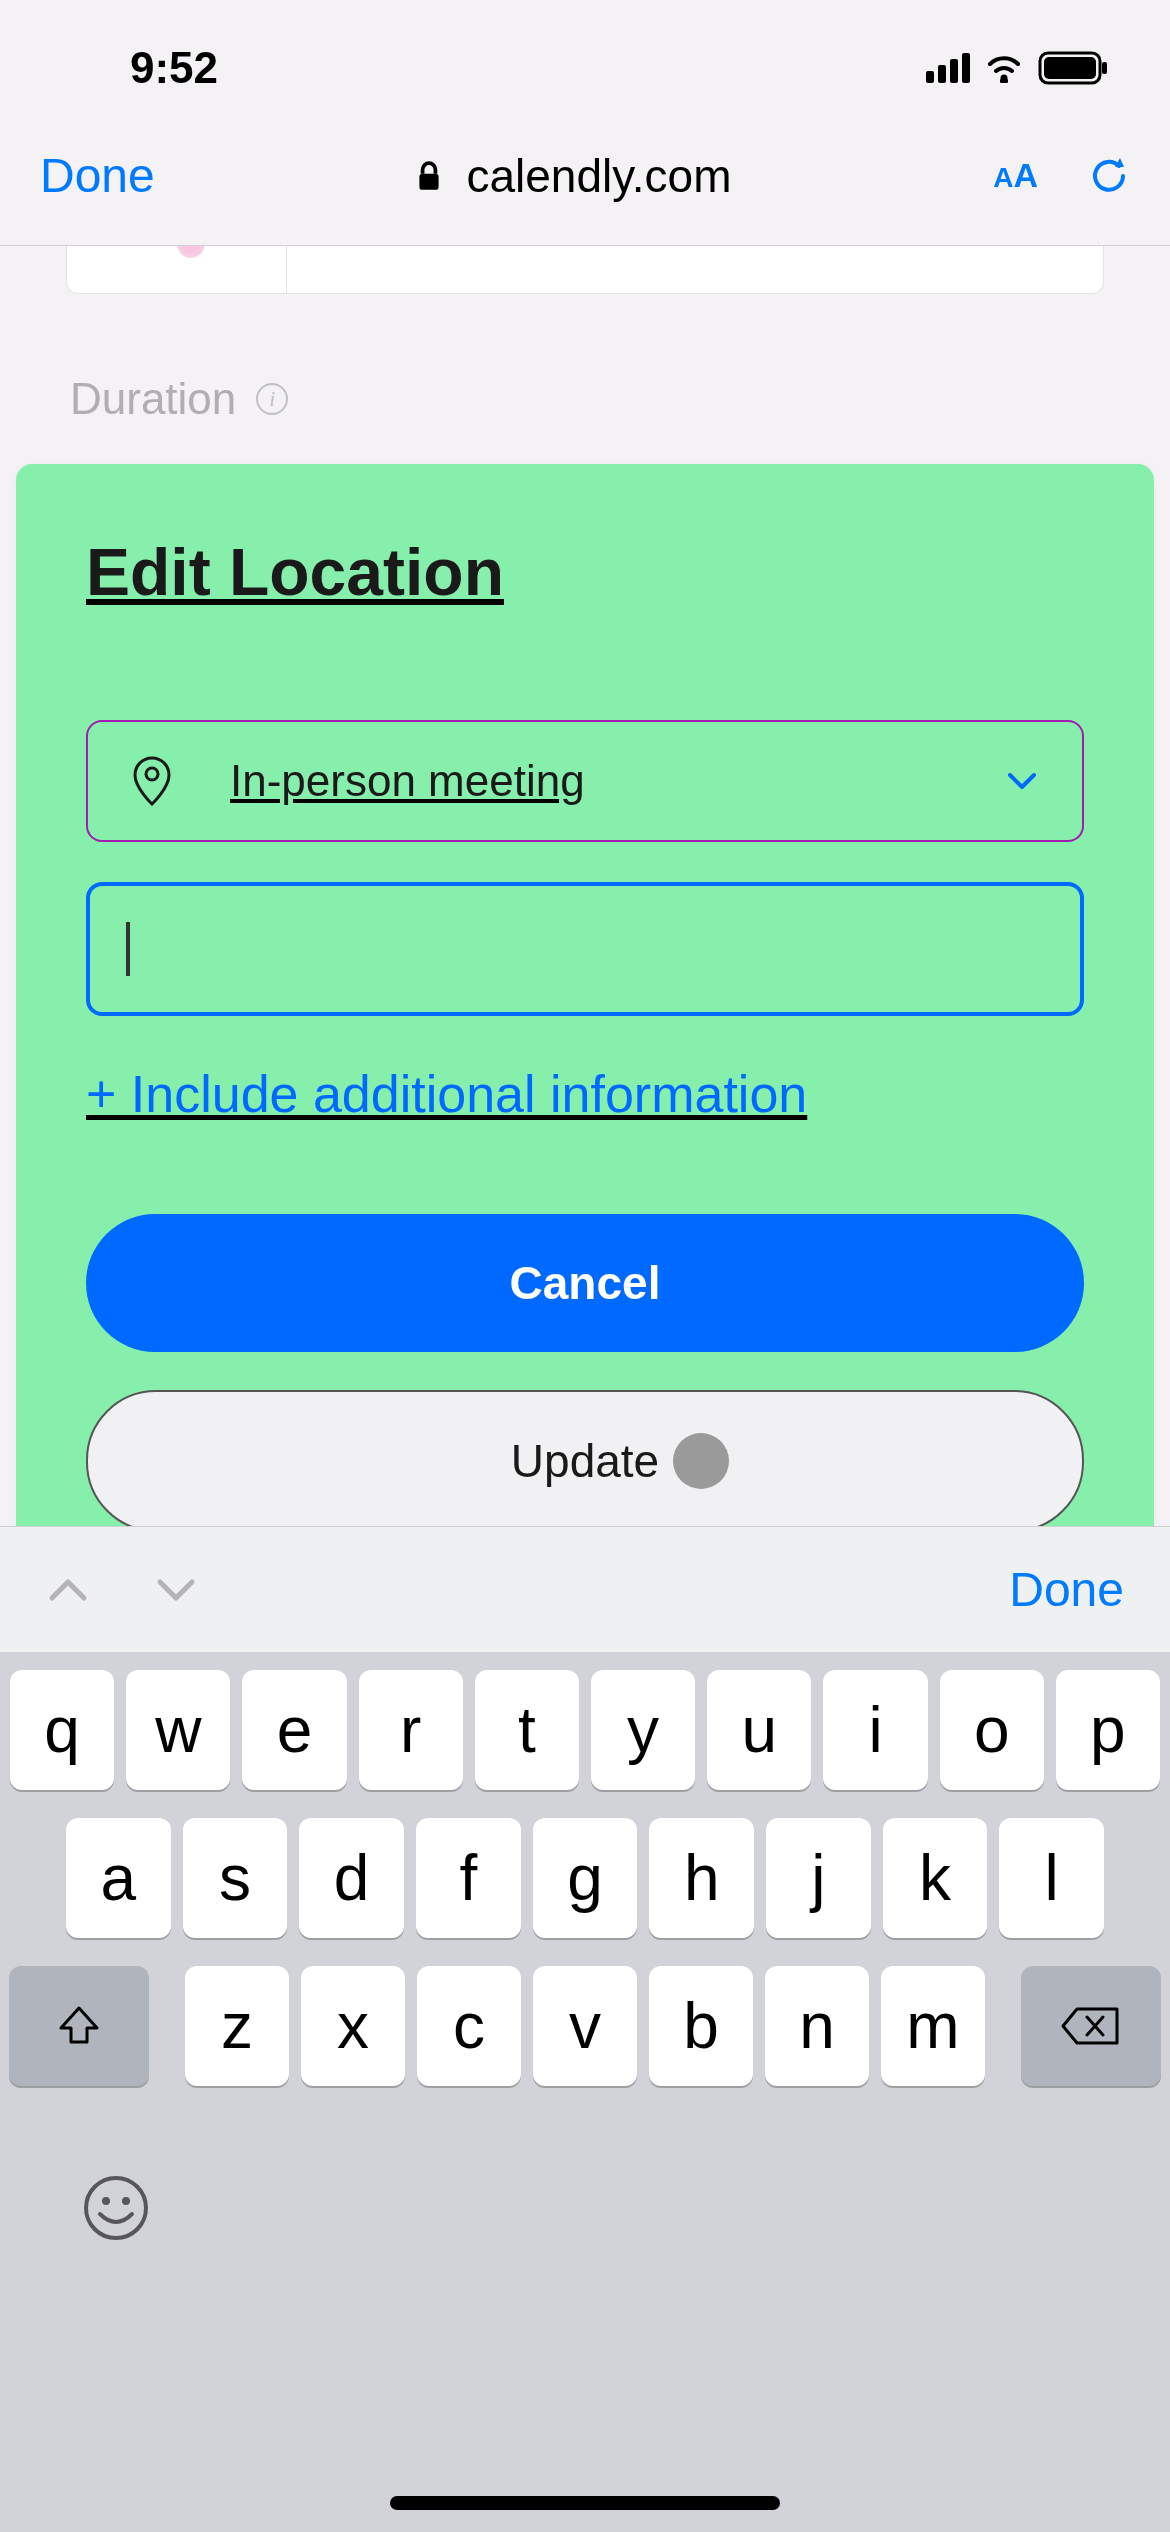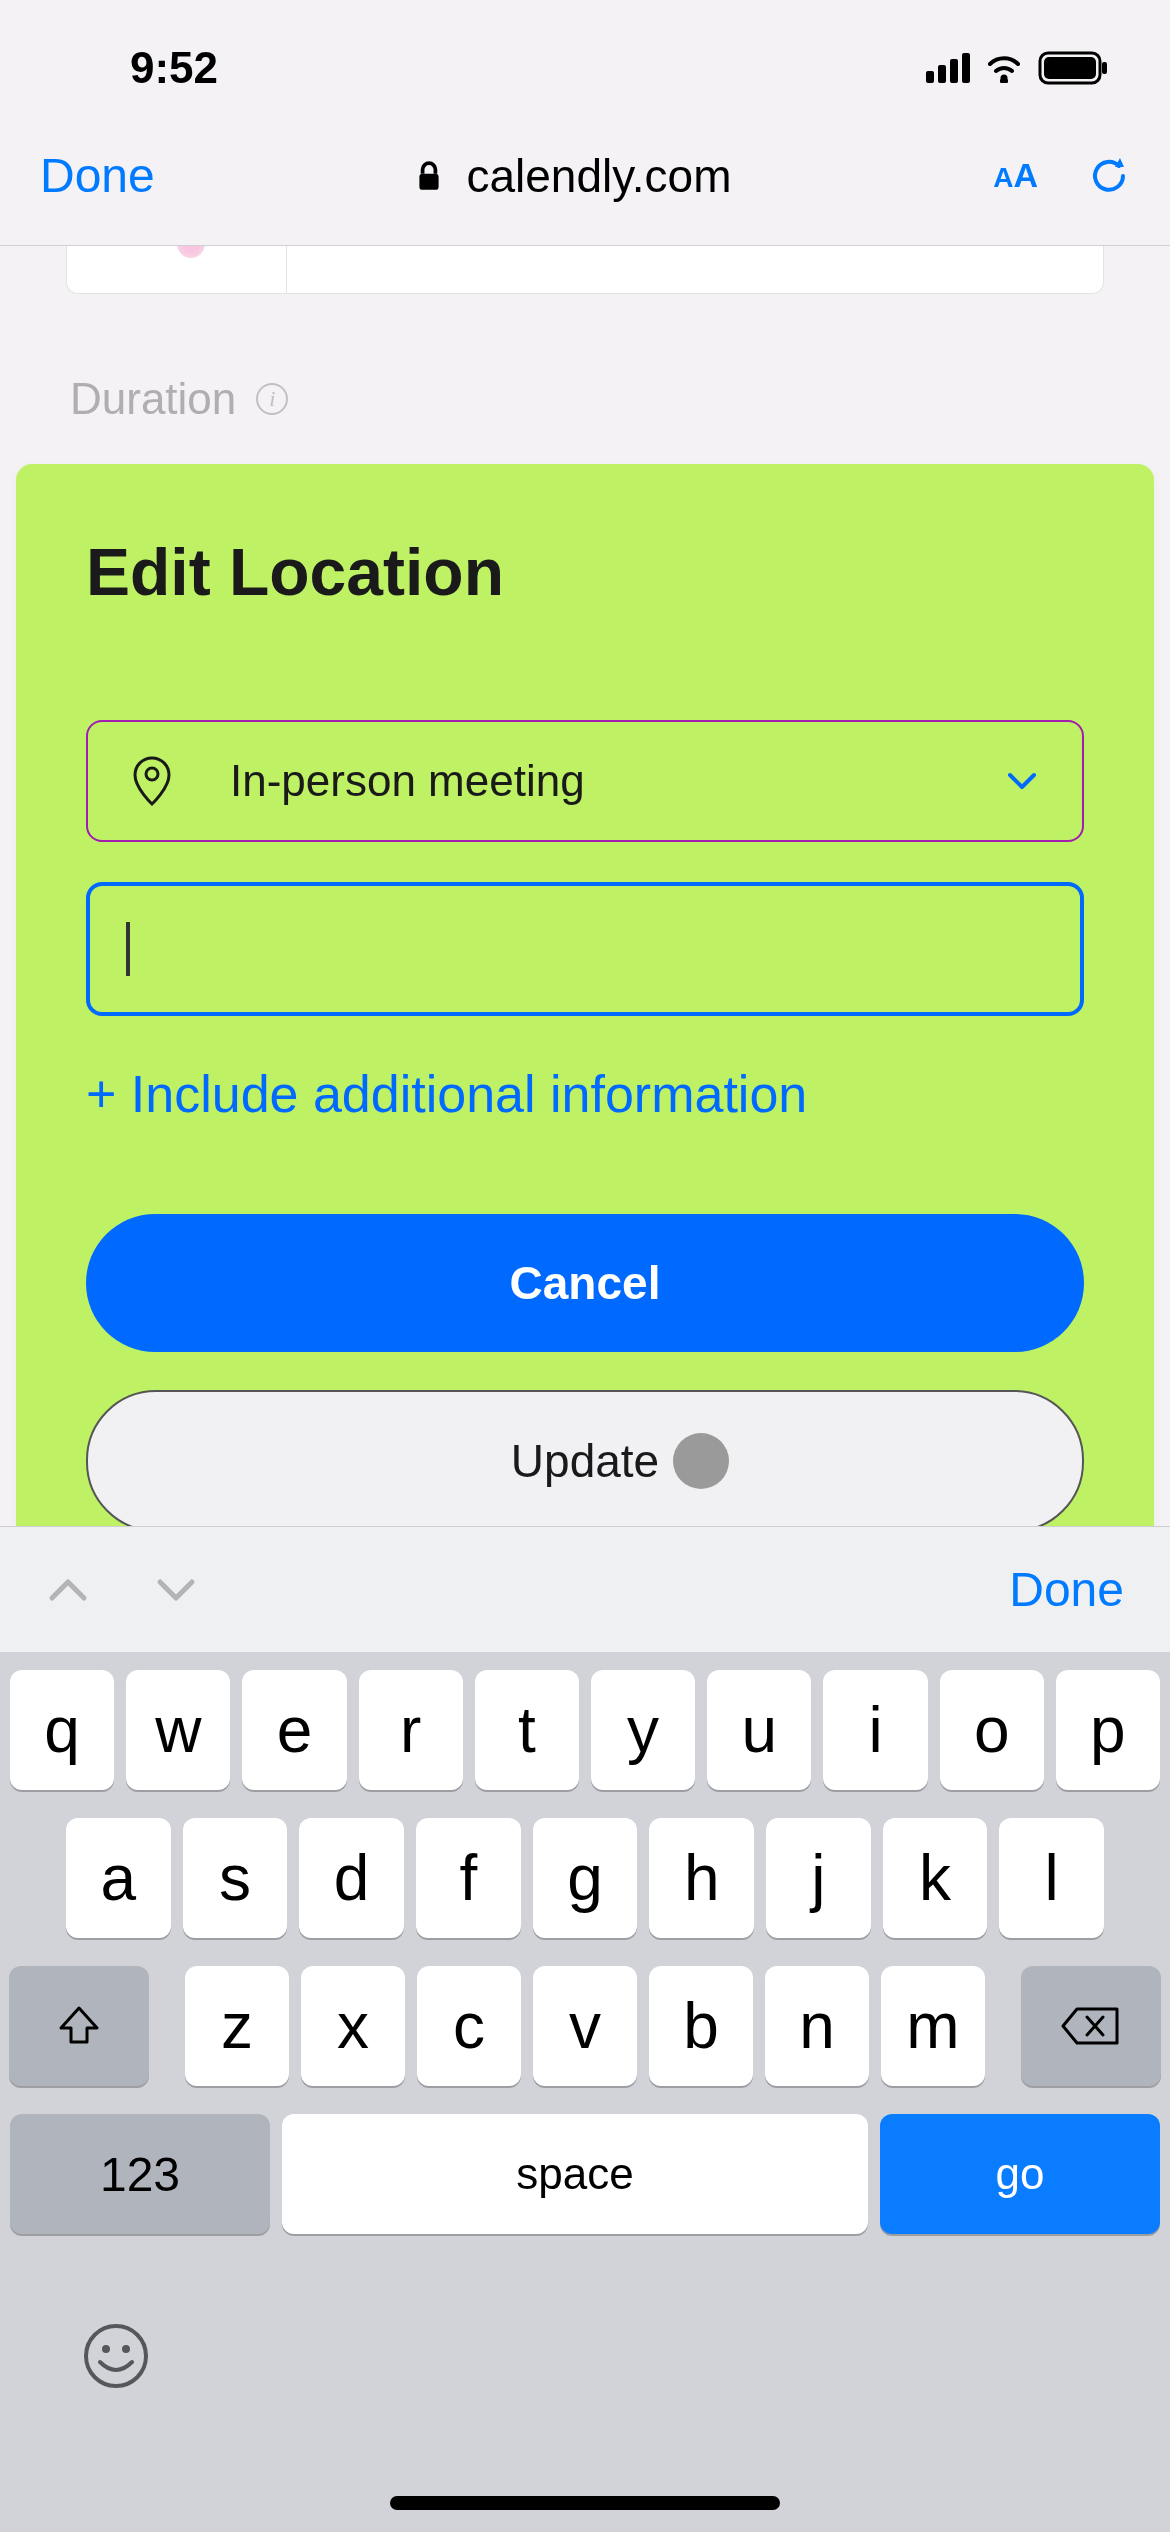--- a/index.html
+++ b/index.html
@@ -147,24 +147,25 @@
       justify-content: center;
       font-size: 22px;
       color: #c0c0c4;
       font-style: italic;
       font-family: Georgia, serif;
     }
 
     
     .modal-card {
       margin-top: 40px;
-      background: #bef264;
+      background: #86efac;
       border-radius: 16px;
       padding: 70px 70px 60px 70px;
       box-shadow: 0 2px 8px rgba(0,0,0,0.04);
+      text-decoration: underline;
     }
     .modal-title {
       font-size: 66px;
       font-weight: 700;
       color: #1a1a1a;
       margin-bottom: 110px;
     }
     .dropdown {
       display: flex;
       align-items: center;
@@ -489,25 +490,20 @@
     <div class="key">b</div>
     <div class="key">n</div>
     <div class="key">m</div>
     <div class="key key-backspace">
       <svg width="60" height="42" viewBox="0 0 60 42">
         <path d="M16 4 L56 4 L56 38 L16 38 L2 21 Z" stroke="#000" stroke-width="3" fill="none" stroke-linejoin="round"></path>
         <path d="M26 12 L42 30 M42 12 L26 30" stroke="#000" stroke-width="3" stroke-linecap="round"></path>
       </svg>
     </div>
   </div>
-  <div class="kb-row kb-row-4">
-    <div class="key key-123">123</div>
-    <div class="key key-space">space</div>
-    <div class="key key-go">go</div>
-  </div>
   <div class="kb-bottom">
     <svg class="emoji-icon" viewBox="0 0 68 68">
       <circle cx="34" cy="34" r="30" stroke="#56565b" stroke-width="4" fill="none"></circle>
       <circle cx="24" cy="27" r="4" fill="#56565b"></circle>
       <circle cx="44" cy="27" r="4" fill="#56565b"></circle>
       <path d="M18 40 Q34 56 50 40" stroke="#56565b" stroke-width="4" fill="none" stroke-linecap="round"></path>
     </svg>
     <div></div>
   </div>
 </div>

